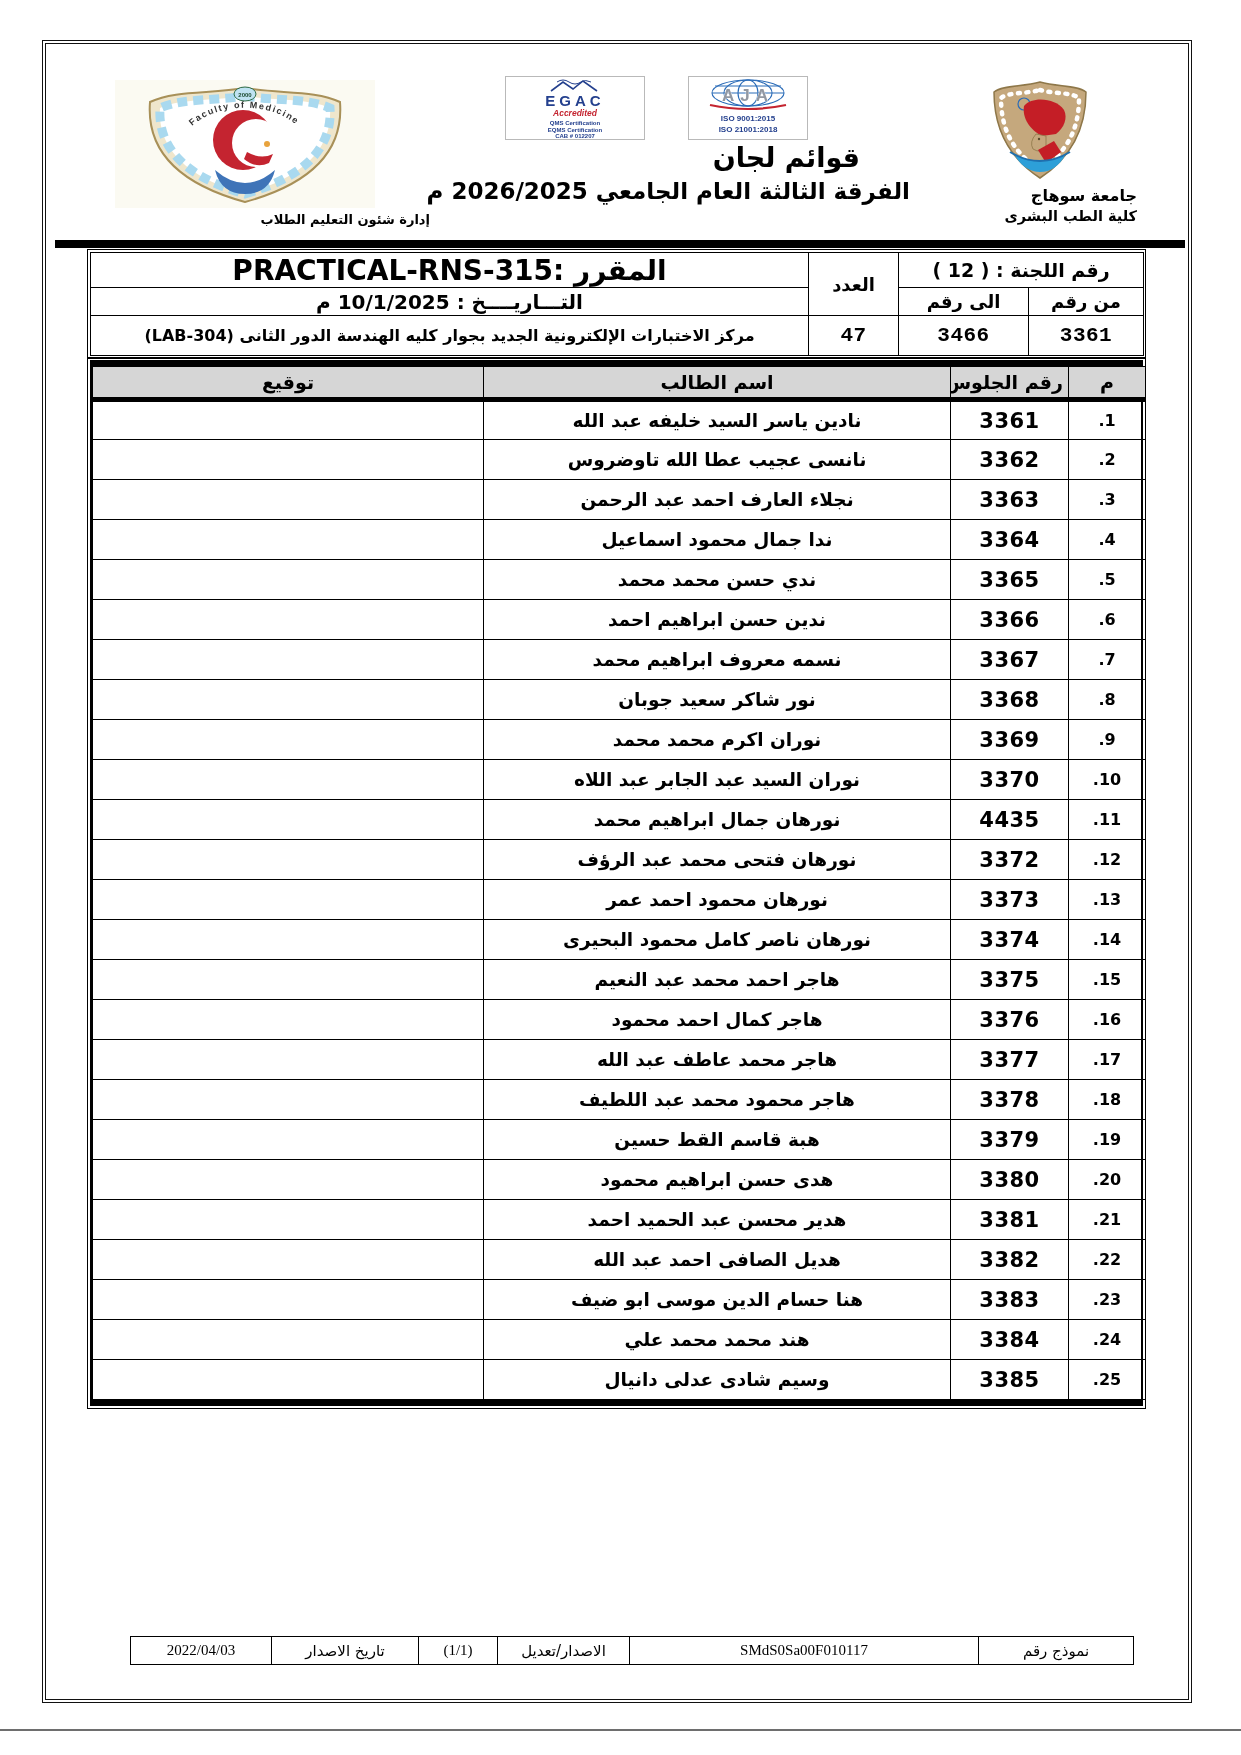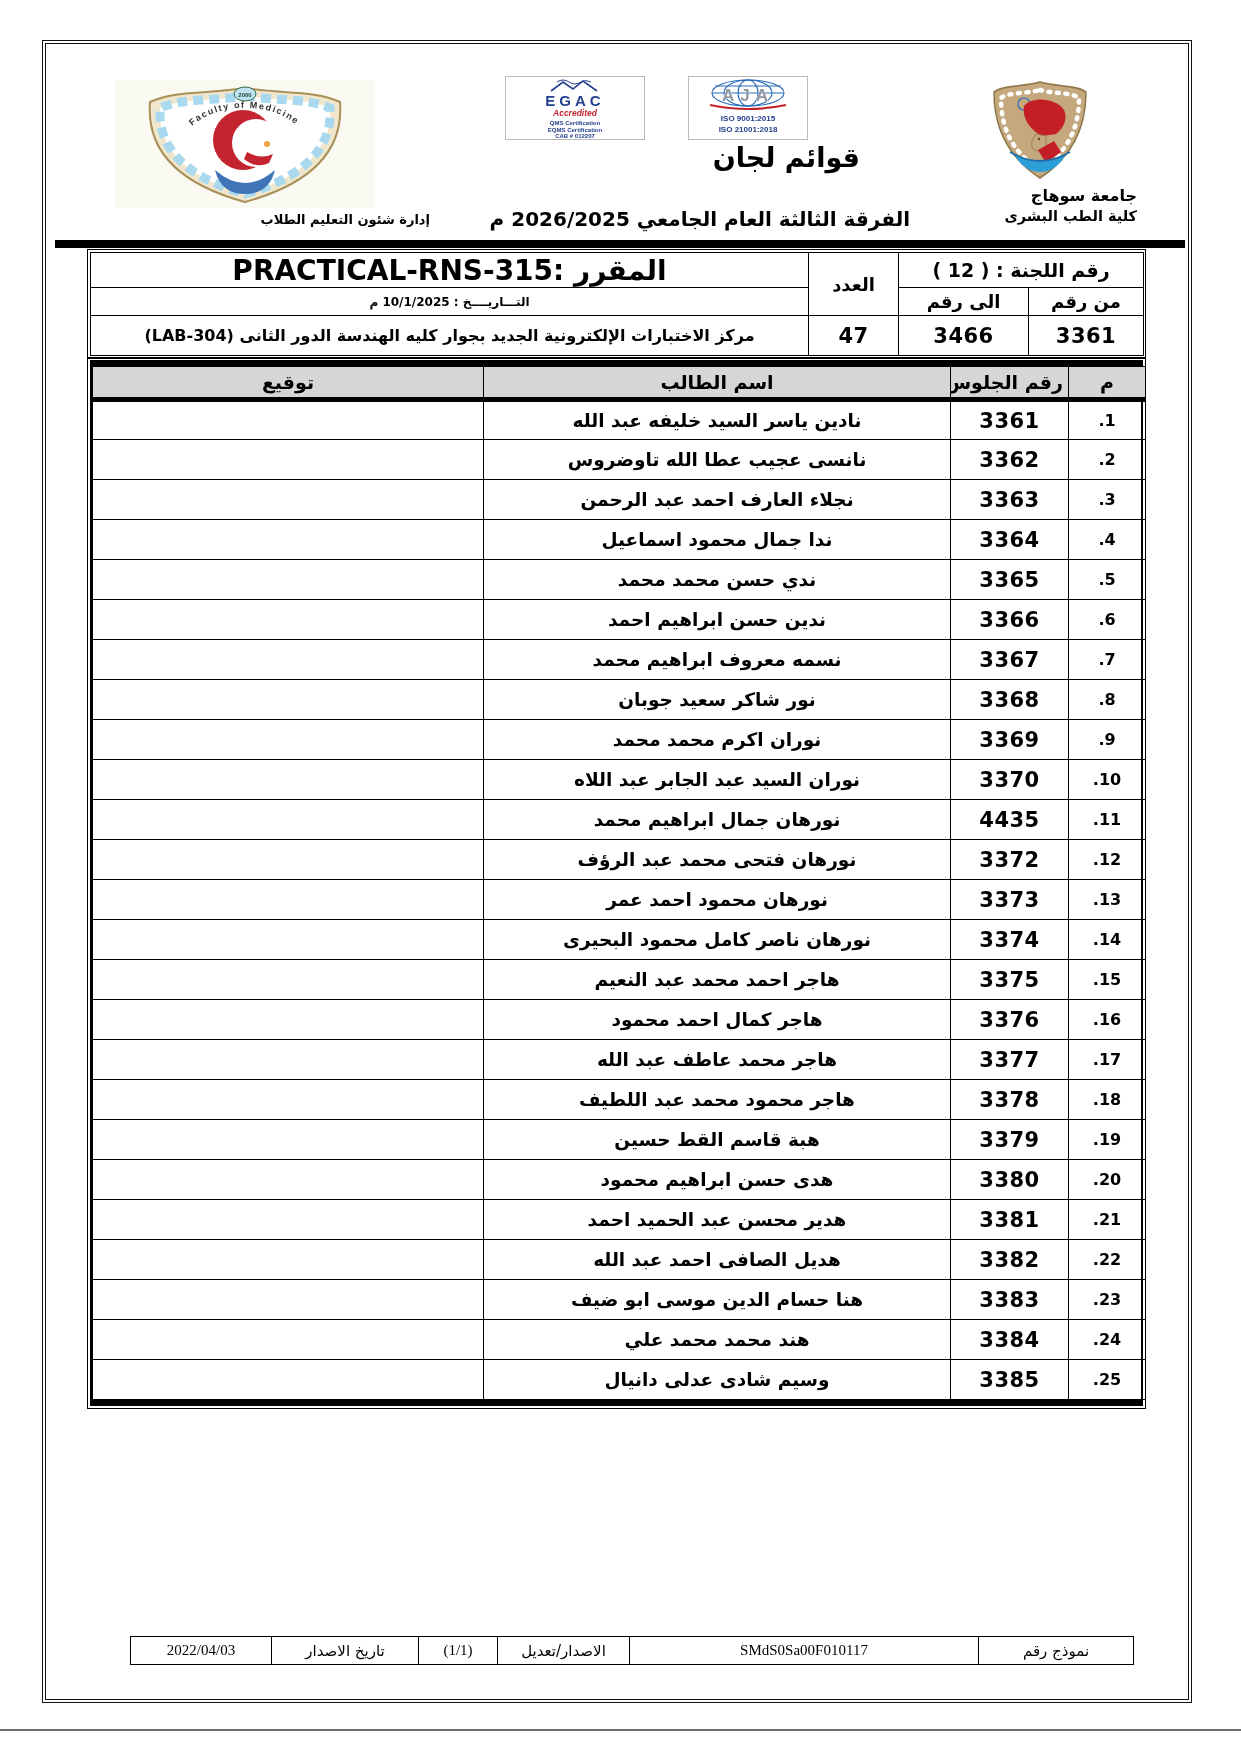--- a/index.html
+++ b/index.html
@@ -10,41 +10,41 @@
   }
   .abs { position:absolute; }
   .center { text-align:right; }
 
   
   .page-frame { left:42px; top:40px; width:1150px; height:1663px; border:1px solid #111; }
   .page-frame::before { content:""; position:absolute; inset:2px; border:1px solid #111; pointer-events:none; }
 
   .dept-label   { font-size:13px; font-weight:bold; }
   .main-title   { font-size:27px; font-weight:bold; letter-spacing:0.5px; }
-  .sub-title    { font-size:20px; font-weight:bold;margin-top:29px; }
+  .sub-title    { font-size:23px; font-weight:bold; }
   .uni-name     { font-size:16px; font-weight:bold; }
   .uni-faculty  { font-size:14.5px; font-weight:bold; }
 
   .divider { left:55px; top:240px; width:1130px; height:8px; background:#000; }
 
   table.grid { width:100%; border-collapse:collapse; table-layout:fixed; direction:rtl; }
   table.grid td, table.grid th { border:1.5px solid #000; padding:0 5px; overflow:hidden; white-space:nowrap; }
 
   .info-wrap { left:90px; top:252px; width:1053px; outline:1.5px solid #000; outline-offset:2px; background:#fff; }
   .info-wrap td { font-weight:bold; text-align:center; }
   .row-course td { height:35px; }
   .row-labels td { height:28px; }
   .row-values td { height:40px; }
   .course-cell { font-size:28px; }
-  .date-cell { font-size:12px; }
+  .date-cell { font-size:20px; }
   .center-cell { font-size:16px; }
   .count-label { font-size:18px; }
   .committee-cell { font-size:19px; }
   .range-label { font-size:18px; }
-  .num-val { font-size:21px; letter-spacing:0.5px; }
+  .num-val { font-size:21px; letter-spacing:0.5px;font-family:Liberation Mono, monospace; }
 
   .main-wrap { left:90px; top:360px; width:1053px; border:2px solid #000;
                border-top-width:6px; border-bottom-width:6px;
                outline:1px solid #000; outline-offset:2px; background:#fff; }
   .main-wrap thead th { background:#d6d6d6; font-size:19px; font-weight:bold; height:33px;
                         border-bottom:5px solid #000; }
   .main-wrap tbody td { height:40px; border-width:1px 1.5px; }
   .idx-cell  { direction:ltr; text-align:center; font-size:16px; font-weight:bold; }
   .seat-cell { text-align:center; font-size:21px; font-weight:bold; letter-spacing:0.5px; }
   .name-cell { text-align:center; font-size:18.5px; font-weight:bold; }

